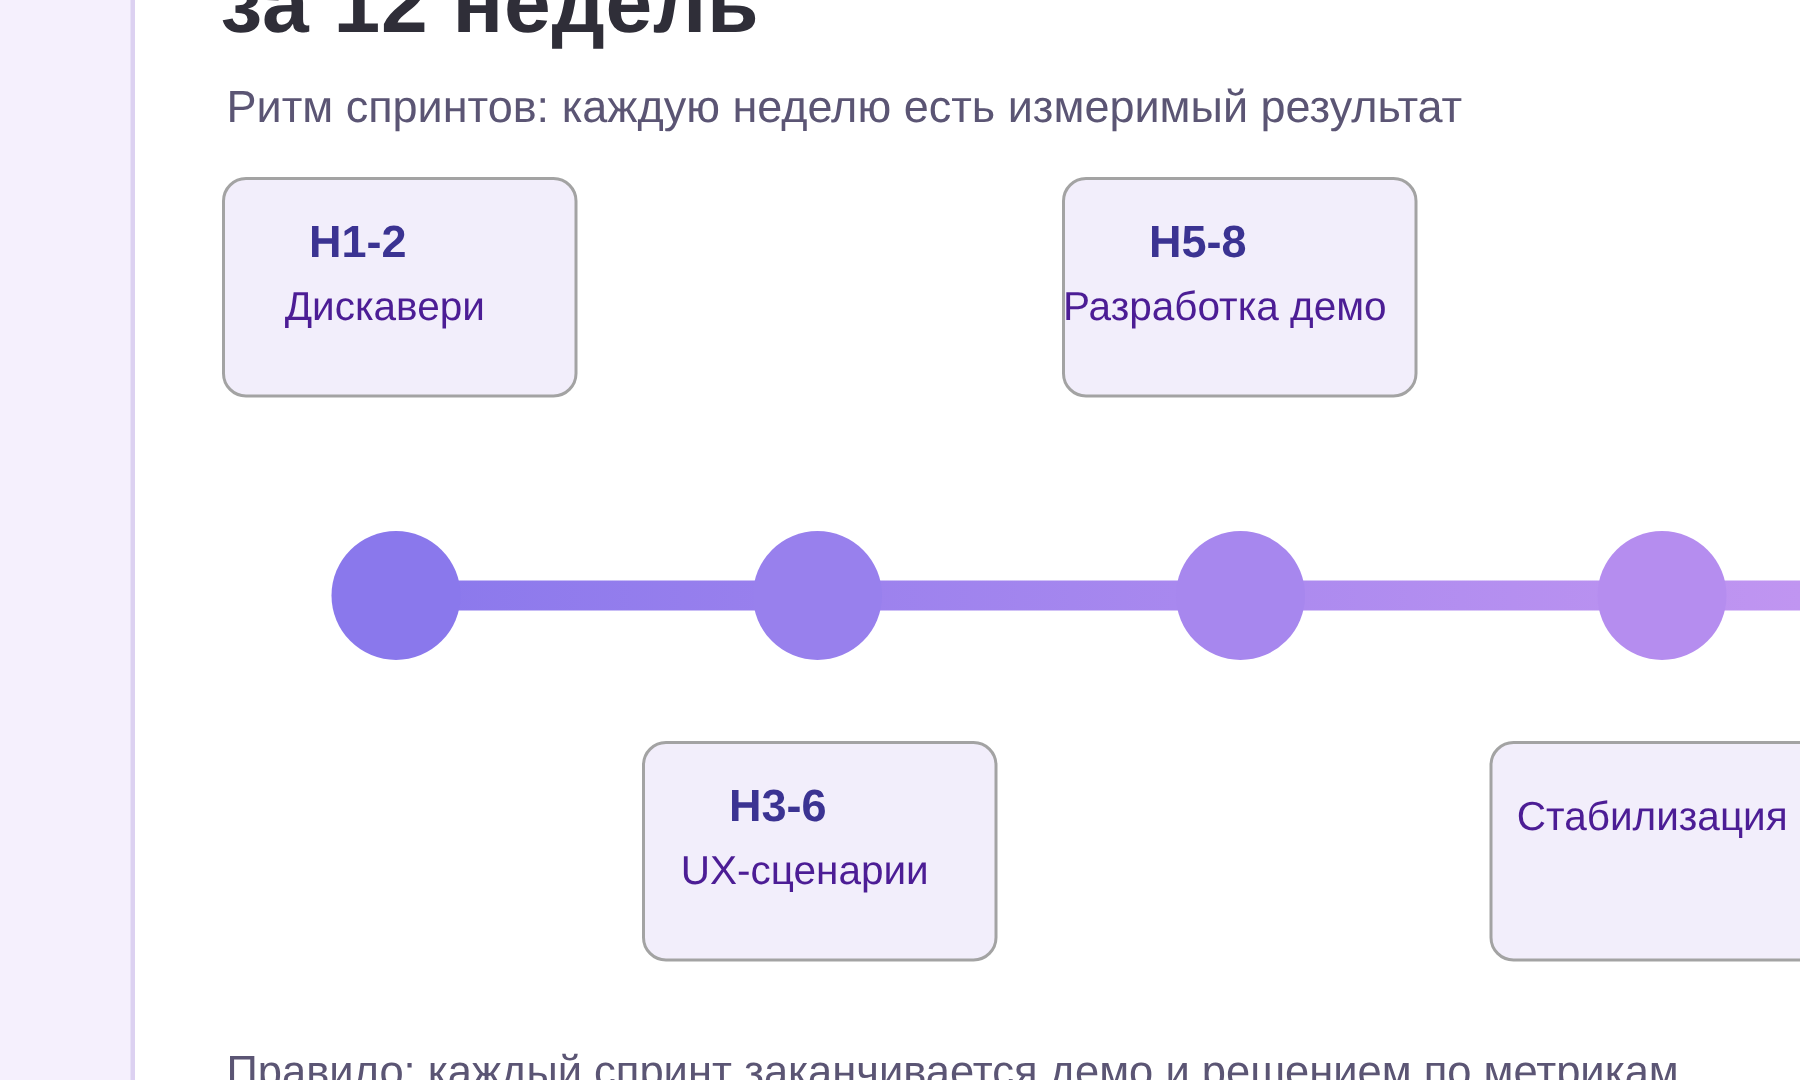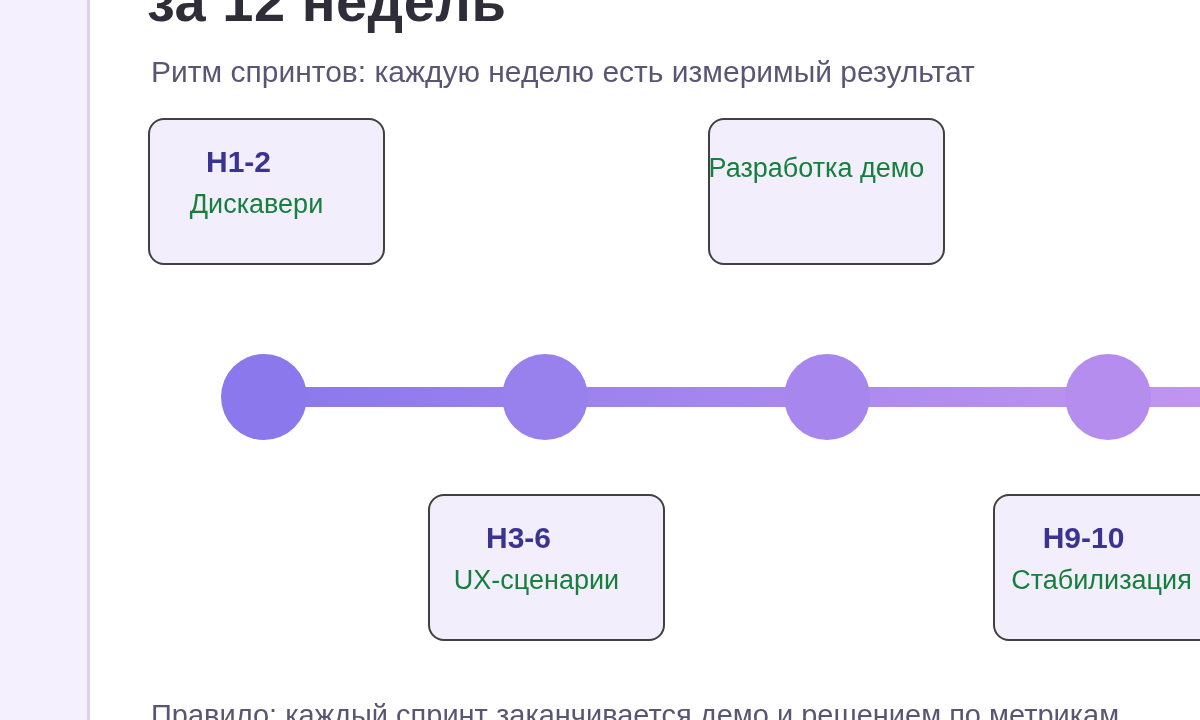--- a/index.html
+++ b/index.html
@@ -51,42 +51,42 @@
   }
   .n0 { left: 221px; }
   .n1 { left: 502px; }
   .n2 { left: 784px; }
   .n3 { left: 1065px; }
   .card {
     position: absolute;
     width: 237px; height: 147px;
     box-sizing: border-box;
     background: #f2eefb;
-    border: 2px solid #404040;
+    border: 2px solid #a3a3a3;
     border-radius: 16px;
     padding-top: 24px;
     text-align: center;
     z-index: 3;
   }
   .card0 { left: 148px; top: 118px; }
   .card1 { left: 428px; top: 494px; }
   .card2 { left: 708px; top: 118px; }
   .card3 { left: 993px; top: 494px; }
   .card-week {
     font-size: 30px; font-weight: 700;
     line-height: 36px;
     color: #3b3392;
     transform: translateX(-28px);
     white-space: nowrap;
   }
   .card-label {
     margin-top: 7px;
     font-size: 27px; font-weight: 400;
     line-height: 34px;
-    color: #15803d;
+    color: #4c1d95;
     transform: translateX(-10px);
     white-space: nowrap;
   }
   .footer-note {
     position: absolute; left: 151px; top: 696px;
     margin: 0;
     font-size: 29px; font-weight: 400;
     line-height: 38px;
     color: #5b5574;
     white-space: nowrap;
@@ -115,24 +115,24 @@
       <div class="card-week">Н1-2</div>
       <div class="card-label">Дискавери</div>
     </article>
 
     <article class="card card1">
       <div class="card-week">Н3-6</div>
       <div class="card-label">UX-сценарии</div>
     </article>
 
     <article class="card card2">
+      <div class="card-week">Н5-8</div>
       <div class="card-label">Разработка демо</div>
     </article>
 
     <article class="card card3">
-      <div class="card-week">Н9-10</div>
       <div class="card-label">Стабилизация</div>
     </article>
   </section>
 
   <p class="footer-note">Правило: каждый спринт заканчивается демо и решением по метрикам</p>
 
 </main>
 
 </body></html>

